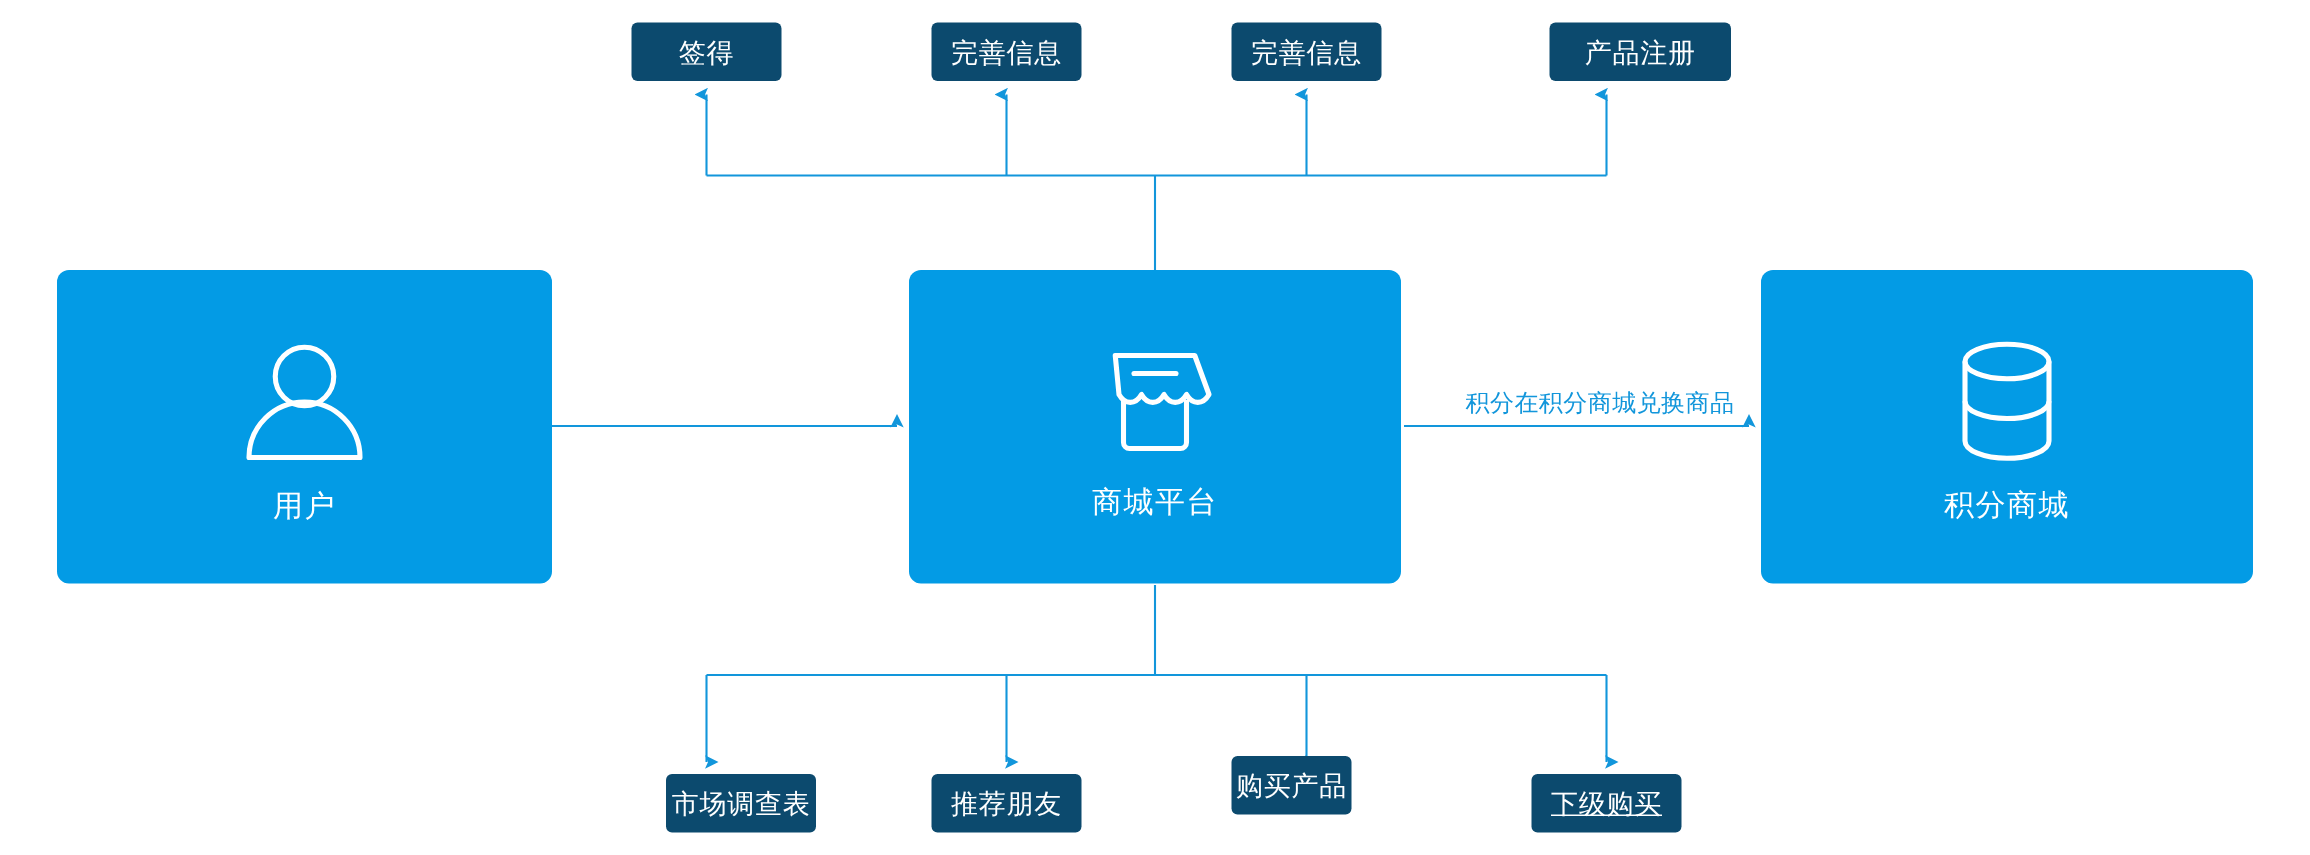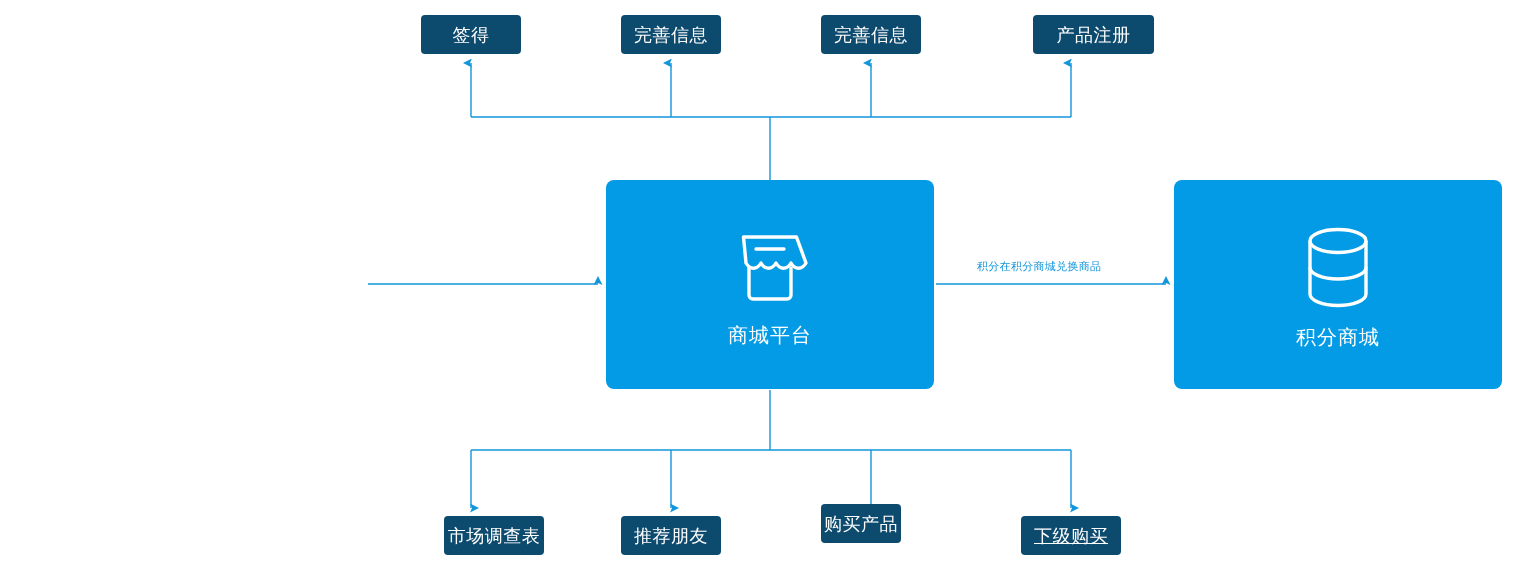--- a/index.html
+++ b/index.html
@@ -60,21 +60,21 @@
     display: flex;
     align-items: center;
     justify-content: center;
     letter-spacing: 0.5px;
     box-sizing: border-box;
   }
   
   .edge-label {
     position: absolute;
     color: #1296db;
-    font-size: 11px;
+    font-size: 16px;
     white-space: nowrap;
     letter-spacing: 0.3px;
   }
 </style>
 </head>
 <body>
 
 <div id="canvas">
 
   <svg class="edges" viewBox="0 0 1540 570" xmlns="http://www.w3.org/2000/svg">
@@ -132,20 +132,29 @@
   <div class="chip" style="left:621px; top:516px; width:100px; height:39px;">
     <span>推荐朋友</span>
   </div>
   <div class="chip" style="left:821px; top:504px; width:80px; height:39px;">
     <span>购买产品</span>
   </div>
   <div class="chip" style="left:1021px; top:516px; width:100px; height:39px;text-decoration:underline;">
     <span>下级购买</span>
   </div>
 
+  <div class="card" style="left:38px; top:180px; width:330px; height:209px;">
+    <span class="card-icon">
+      <svg width="92" height="92" viewBox="0 0 92 92" xmlns="http://www.w3.org/2000/svg">
+        <circle cx="46" cy="29" r="19.5" fill="none" stroke="#ffffff" stroke-width="3.4"></circle>
+        <path d="M9 83 A37 37 0 0 1 83 83 Z" fill="none" stroke="#ffffff" stroke-width="3.4" stroke-linejoin="round"></path>
+      </svg>
+    </span>
+    <span class="card-label">用户</span>
+  </div>
 
   <div class="card" style="left:606px; top:180px; width:328px; height:209px;justify-content:center;">
     <span class="card-icon">
       <svg width="86" height="86" viewBox="0 0 86 86" xmlns="http://www.w3.org/2000/svg">
 
         <path d="M16.5 12 L69.5 12 L79 38 C75 45 68 45 64 38 C60 45 53 45 49 38 C45 45 38 45 34 38 C30 45 23 45 19 38 Z" fill="none" stroke="#ffffff" stroke-width="3.4" stroke-linejoin="round" stroke-linecap="round"></path>
 
         <line x1="29" y1="24" x2="57" y2="24" stroke="#ffffff" stroke-width="3.4" stroke-linecap="round"></line>
 
         <path d="M22 41.5 L22 70 A4 4 0 0 0 26 74 L60 74 A4 4 0 0 0 64 70 L64 41.5" fill="none" stroke="#ffffff" stroke-width="3.4" stroke-linejoin="round"></path>

